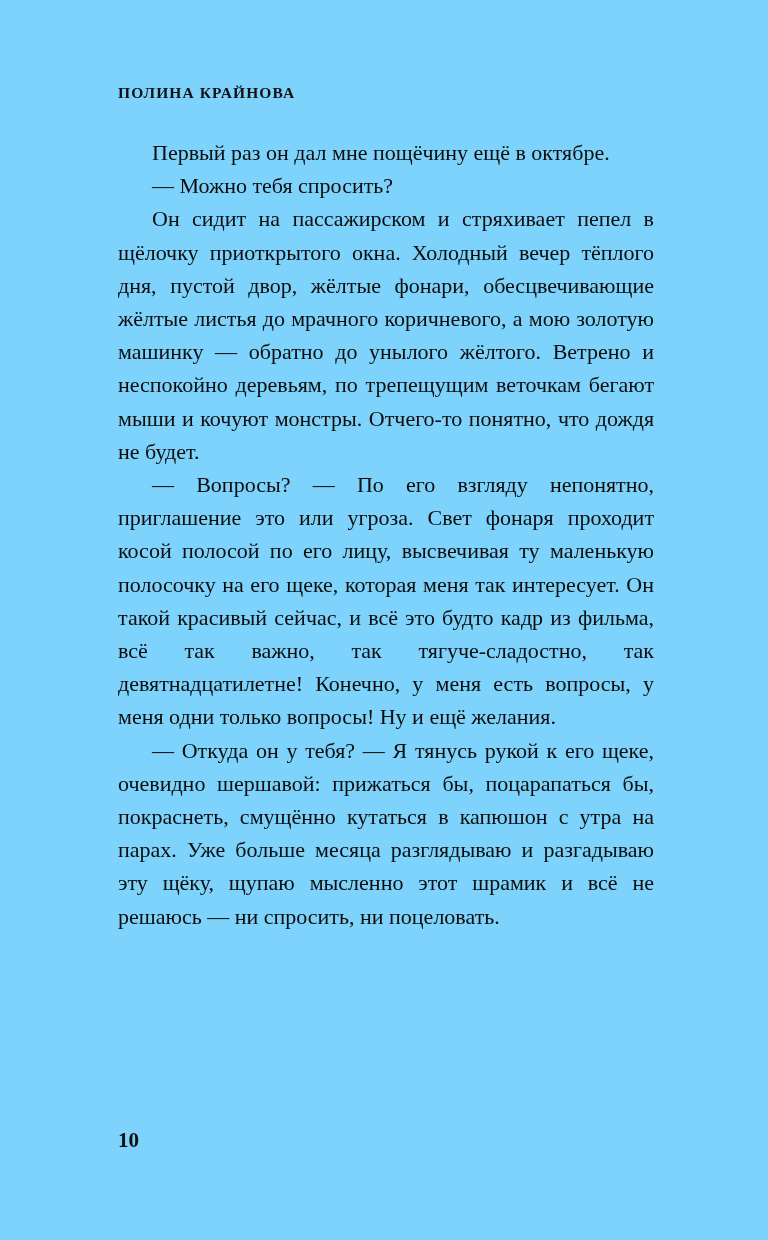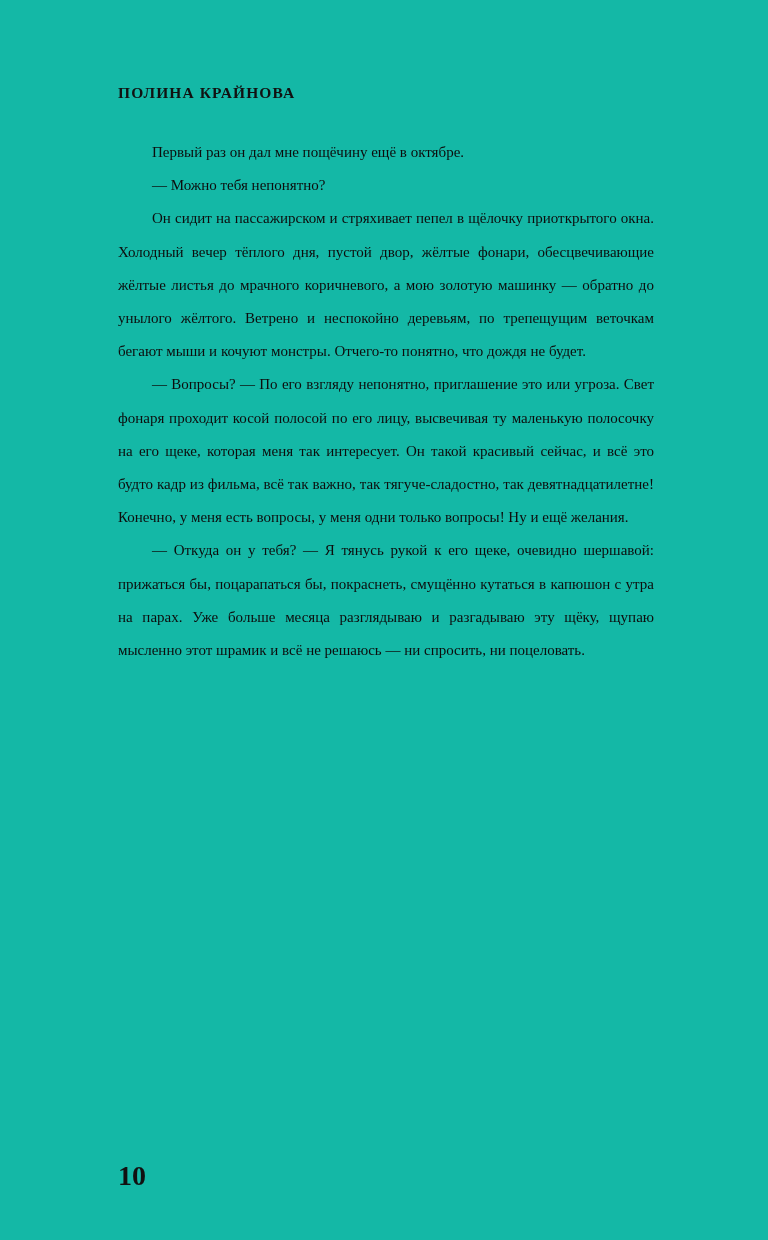--- a/index.html
+++ b/index.html
@@ -14,70 +14,70 @@
     color: #101010;
     position: relative;
     overflow: hidden;
   }
   .page {
     position: absolute;
     left: 0;
     top: 0;
     width: 768px;
     height: 1240px;
-    background: #14b8a6;
+    background: #7dd3fc;
   }
   .content {
     position: absolute;
     left: 118px;
     top: 84px;
     width: 536px;
   }
   .running-head {
     font-family: "Liberation Serif", serif;
     font-weight: bold;
     font-size: 15.5px;
     letter-spacing: 1.1px;
     color: #111111;
     text-transform: uppercase;
     margin: 0 0 34px 0;
     white-space: nowrap;
   }
   .body-text {
-    font-size: 15px;
+    font-size: 22px;
     line-height: 33.2px;
     text-align: justify;
     text-justify: inter-word;
     color: #0d0d0d;
   }
   .body-text p {
     margin: 0;
     text-indent: 34px;
   }
   .page-number {
     position: absolute;
     left: 118px;
-    top: 1160px;
+    top: 1128px;
     font-family: "Liberation Serif", serif;
     font-weight: bold;
-    font-size: 28px;
+    font-size: 21px;
     color: #111111;
   }
 </style>
 </head>
 <body>
 
 <div class="page">
 
   <div class="content">
     <div class="running-head">Полина Крайнова</div>
 
     <div class="body-text">
       <p>Первый раз он дал мне пощёчину ещё в октябре.</p>
-      <p>— Можно тебя непонятно?</p>
+      <p>— Можно тебя спросить?</p>
       <p>Он сидит на пассажирском и стряхивает пепел в щёлочку приоткрытого окна. Холодный вечер тёплого дня, пустой двор, жёлтые фонари, обесцвечивающие жёлтые листья до мрачного коричневого, а мою золотую машинку — обратно до унылого жёлтого. Ветрено и неспокойно деревьям, по трепещущим веточкам бегают мыши и кочуют монстры. Отчего-то понятно, что дождя не будет.</p>
       <p>— Вопросы? — По его взгляду непонятно, приглашение это или угроза. Свет фонаря проходит косой полосой по его лицу, высвечивая ту маленькую полосочку на его щеке, которая меня так интересует. Он такой красивый сейчас, и всё это будто кадр из фильма, всё так важно, так тягуче-сладостно, так девятнадцатилетне! Конечно, у меня есть вопросы, у меня одни только вопросы! Ну и ещё желания.</p>
       <p>— Откуда он у тебя? — Я тянусь рукой к его щеке, очевидно шершавой: прижаться бы, поцарапаться бы, покраснеть, смущённо кутаться в капюшон с утра на парах. Уже больше месяца разглядываю и разгадываю эту щёку, щупаю мысленно этот шрамик и всё не решаюсь — ни спросить, ни поцеловать.</p>
     </div>
   </div>
 
   <div class="page-number">10</div>
 
 </div>
 

